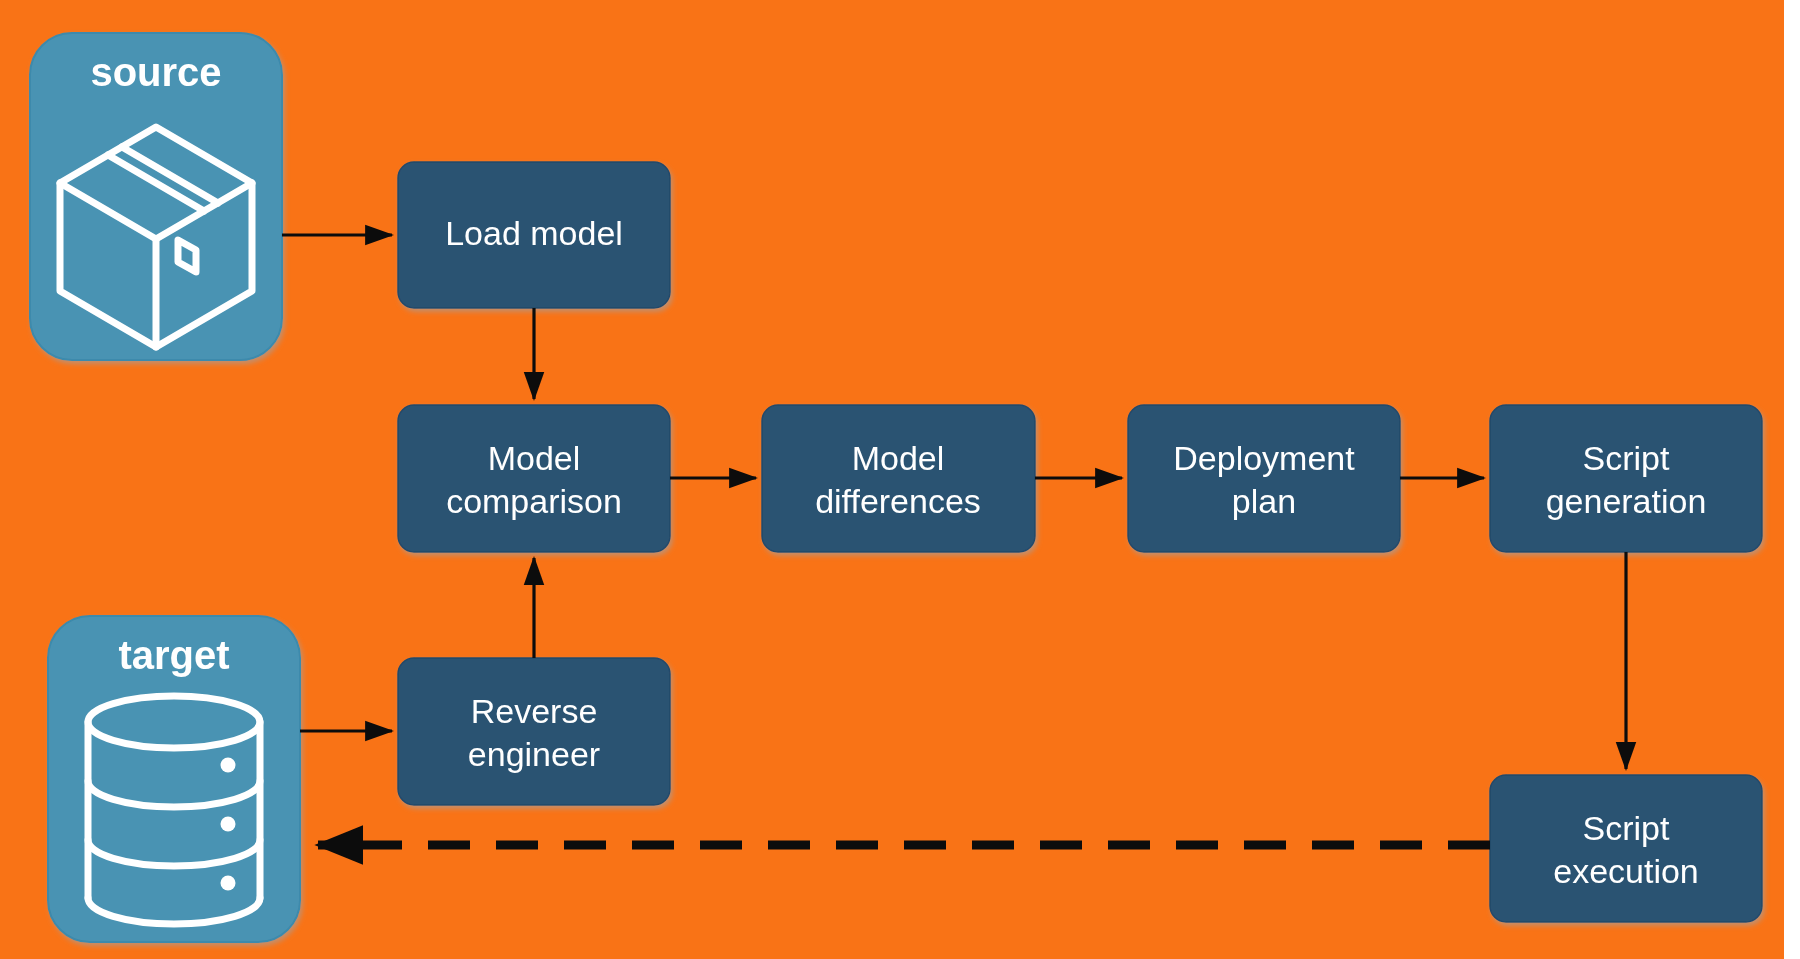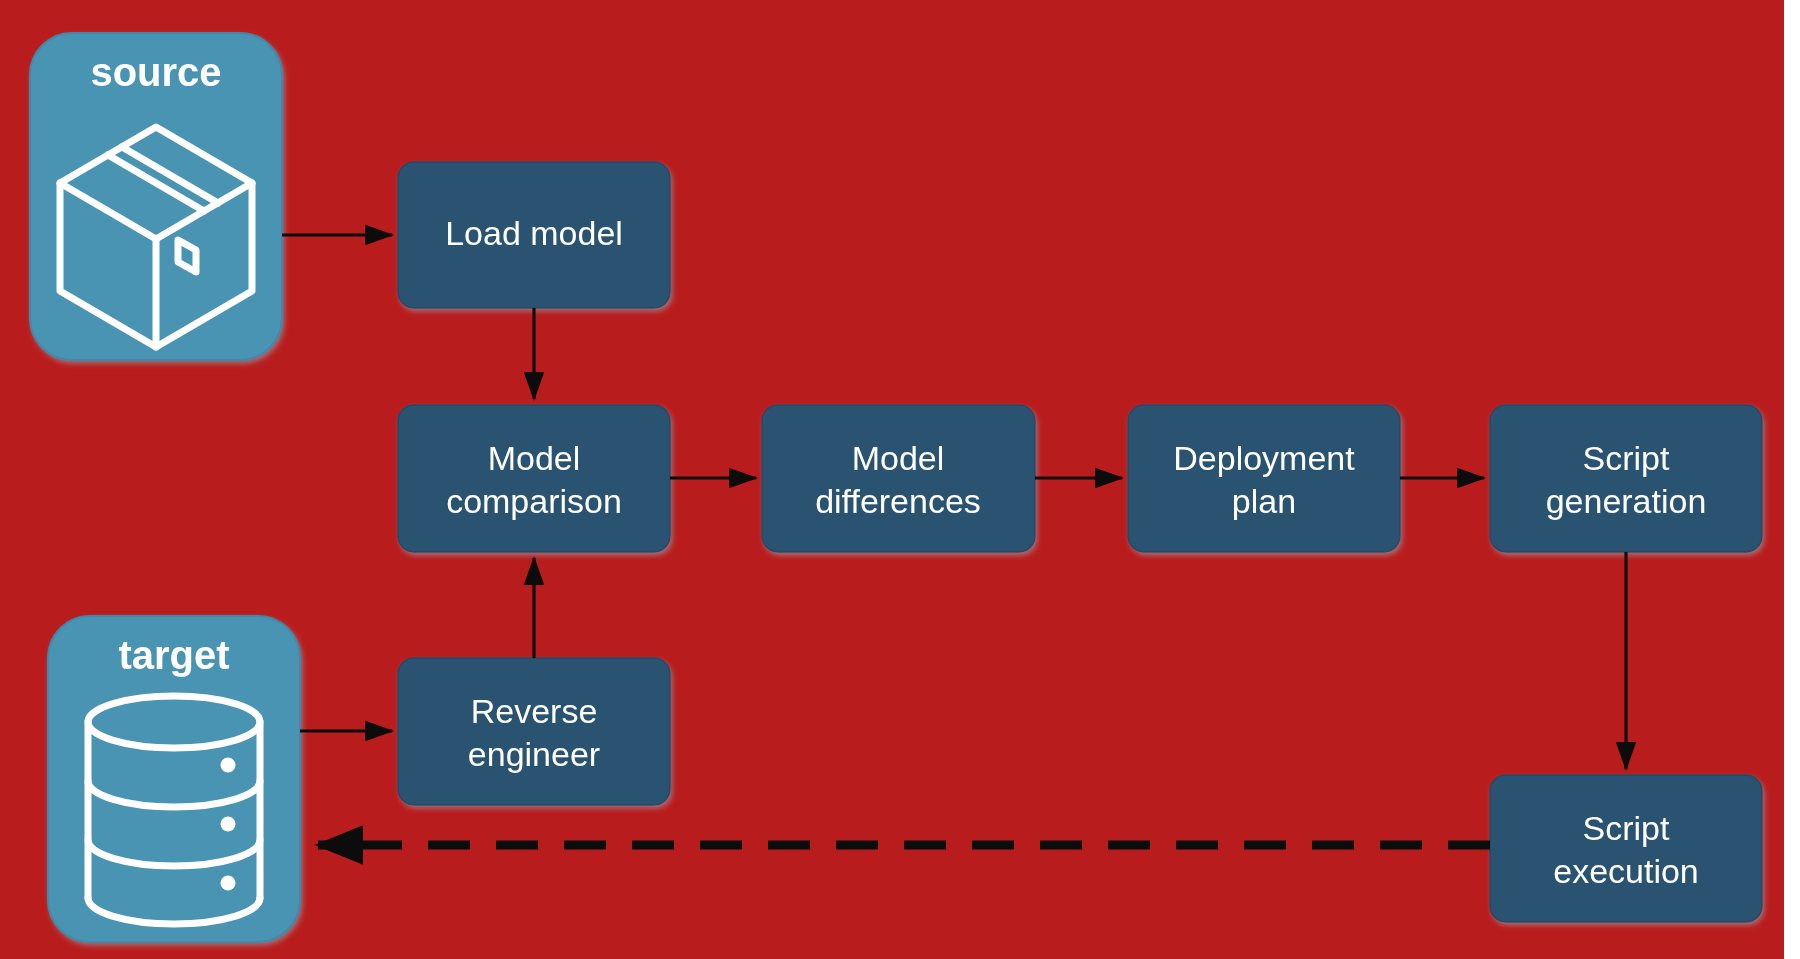--- a/index.html
+++ b/index.html
@@ -11,21 +11,21 @@
   body {
     width: 1800px;
     height: 959px;
     overflow: hidden;
     font-family: "Liberation Sans", sans-serif;
   }
   #diagram-root {
     position: relative;
     width: 1784px;
     height: 959px;
-    background: #b91c1c;
+    background: #f97316;
   }
   svg.diagram-canvas {
     position: absolute;
     top: 0;
     left: 0;
     width: 1800px;
     height: 959px;
     display: block;
   }
   .node-label {

